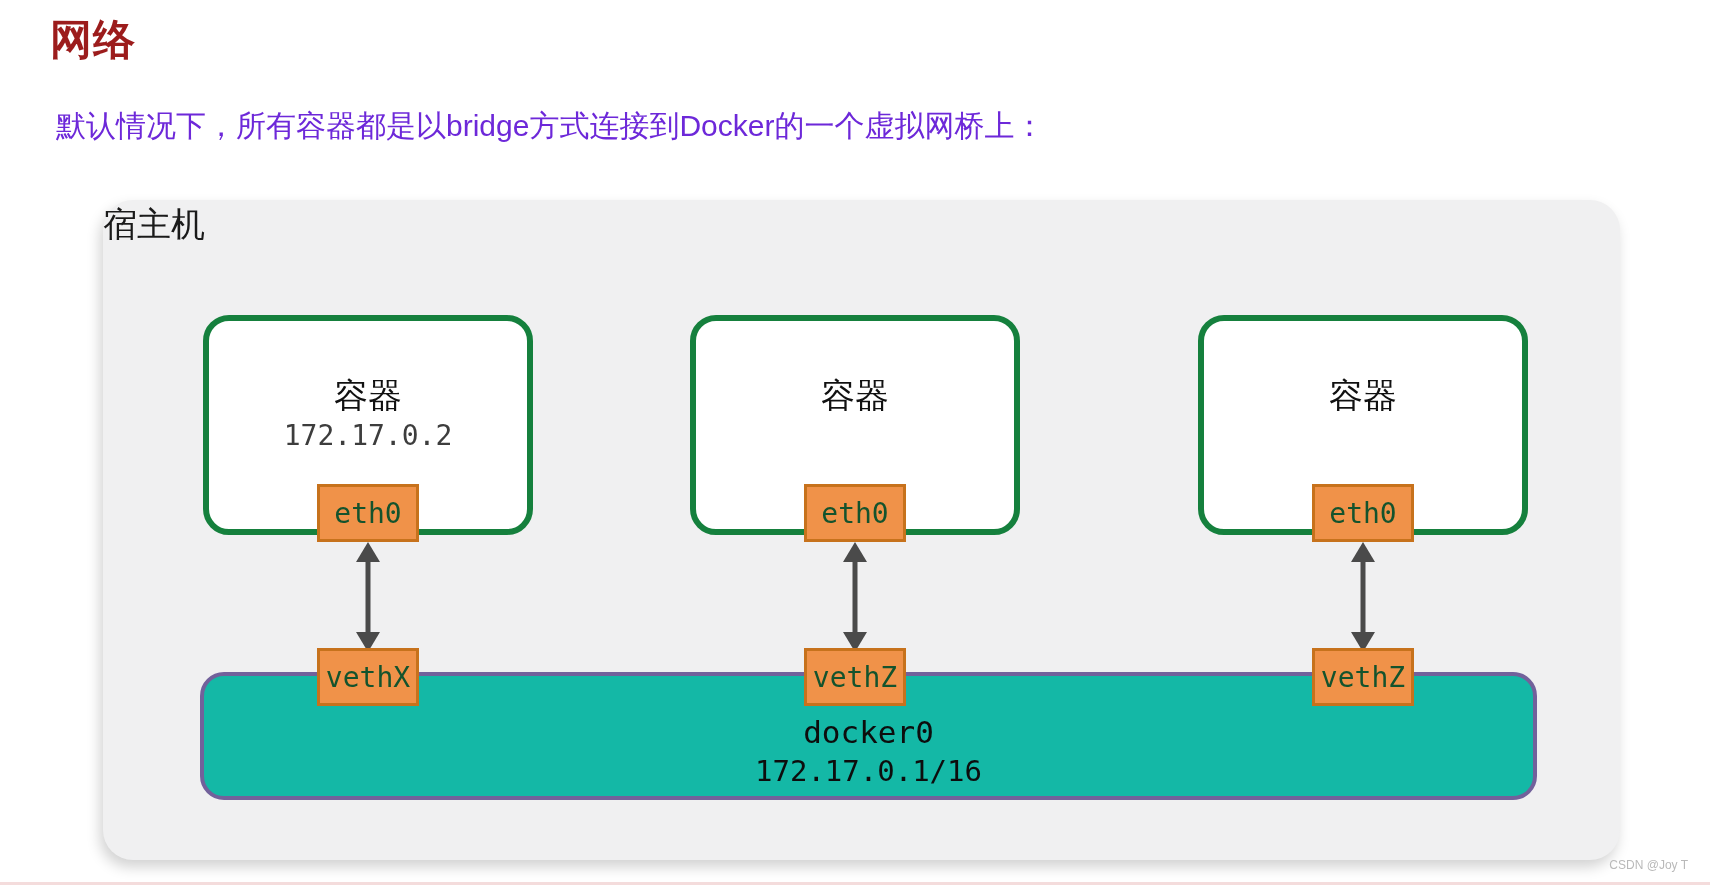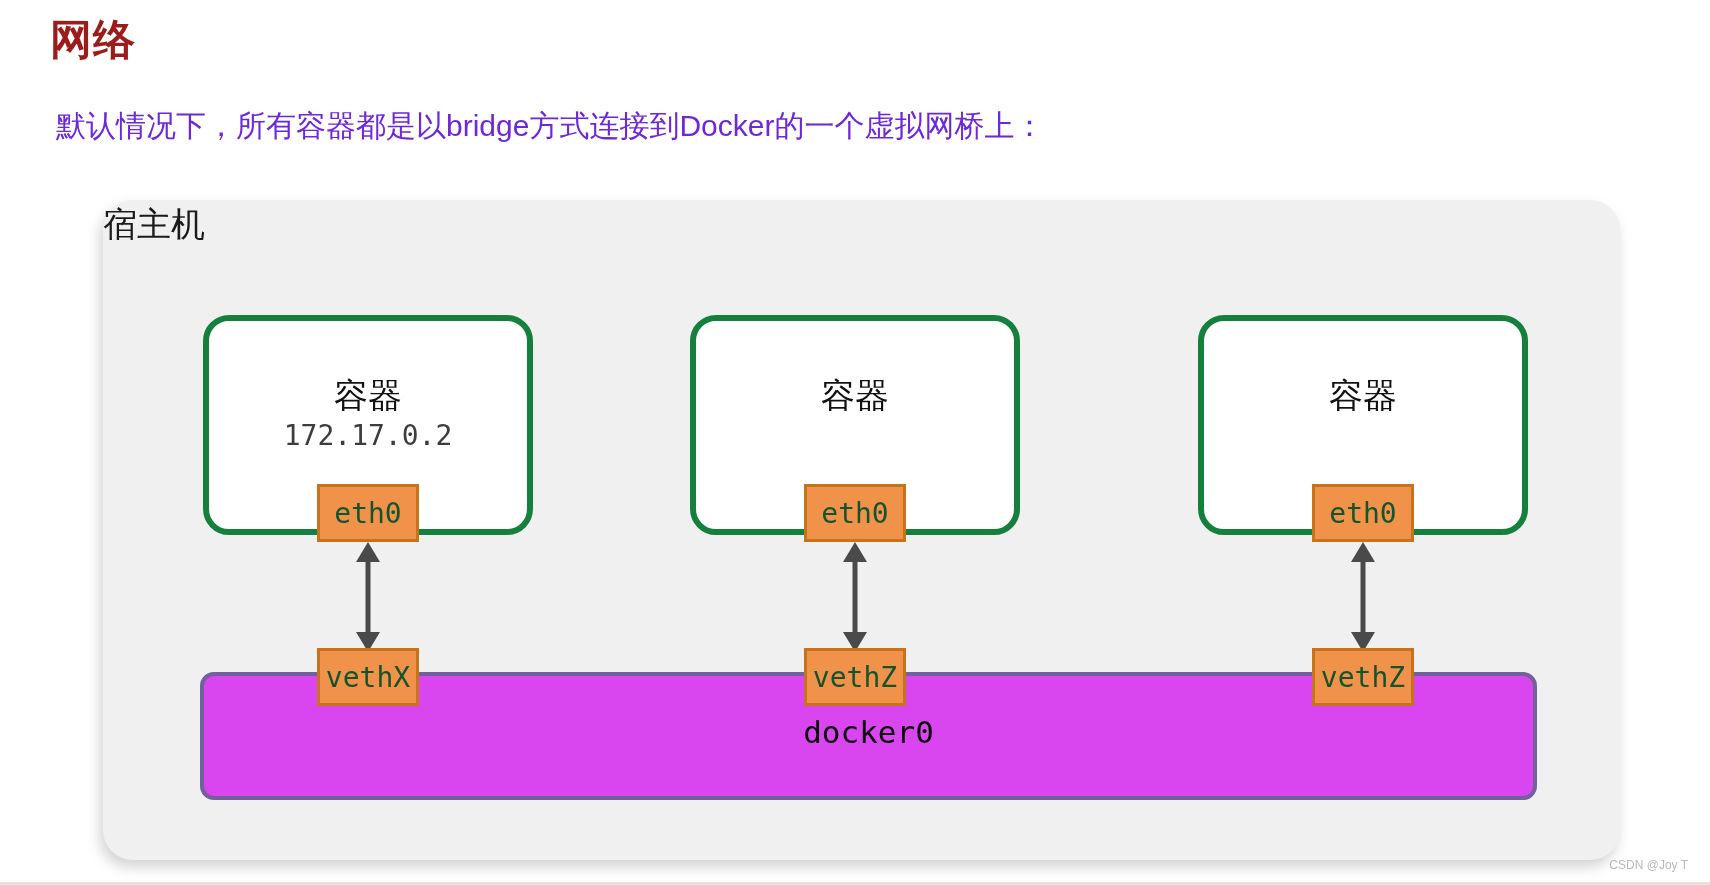--- a/index.html
+++ b/index.html
@@ -59,22 +59,22 @@
   .veth { top: 648px; }
   .n1 { left: 317px; } .n2 { left: 804px; } .n3 { left: 1312px; }
   .arrow {
     position: absolute; top: 542px; width: 32px; height: 110px;
     z-index: 4;
   }
   .a1 { left: 352px; } .a2 { left: 839px; } .a3 { left: 1347px; }
   .bridge {
     position: absolute; left: 200px; top: 672px;
     width: 1337px; height: 128px;
-    background: #d946ef;
-    border: 4px solid #72619b; border-radius: 14px;
+    background: #14b8a6;
+    border: 4px solid #72619b; border-radius: 24px;
     z-index: 1;
   }
   .bridge-name {
     position: absolute; width: 100%; top: 38px;
     text-align: center;
     font-family: "DejaVu Sans Mono", monospace;
     font-size: 31px; color: #0d0d0d;
   }
   .bridge-cidr {
     position: absolute; width: 100%; top: 78px;
@@ -128,20 +128,21 @@
   <polygon points="16,110 28,90 4,90" fill="#4a4a4a"></polygon>
 </svg>
 <svg class="arrow a3" viewBox="0 0 32 110">
   <line x1="16" y1="14" x2="16" y2="96" stroke="#4a4a4a" stroke-width="5"></line>
   <polygon points="16,0 28,20 4,20" fill="#4a4a4a"></polygon>
   <polygon points="16,110 28,90 4,90" fill="#4a4a4a"></polygon>
 </svg>
 
 <div class="bridge">
   <div class="bridge-name">docker0</div>
+  <div class="bridge-cidr">172.17.0.1/16</div>
 </div>
 
 <div class="nic veth n1">vethX</div>
 <div class="nic veth n2">vethZ</div>
 <div class="nic veth n3">vethZ</div>
 
 <div class="watermark">CSDN @Joy T</div>
 <div class="bottom-strip"></div>
 
 </body></html>

